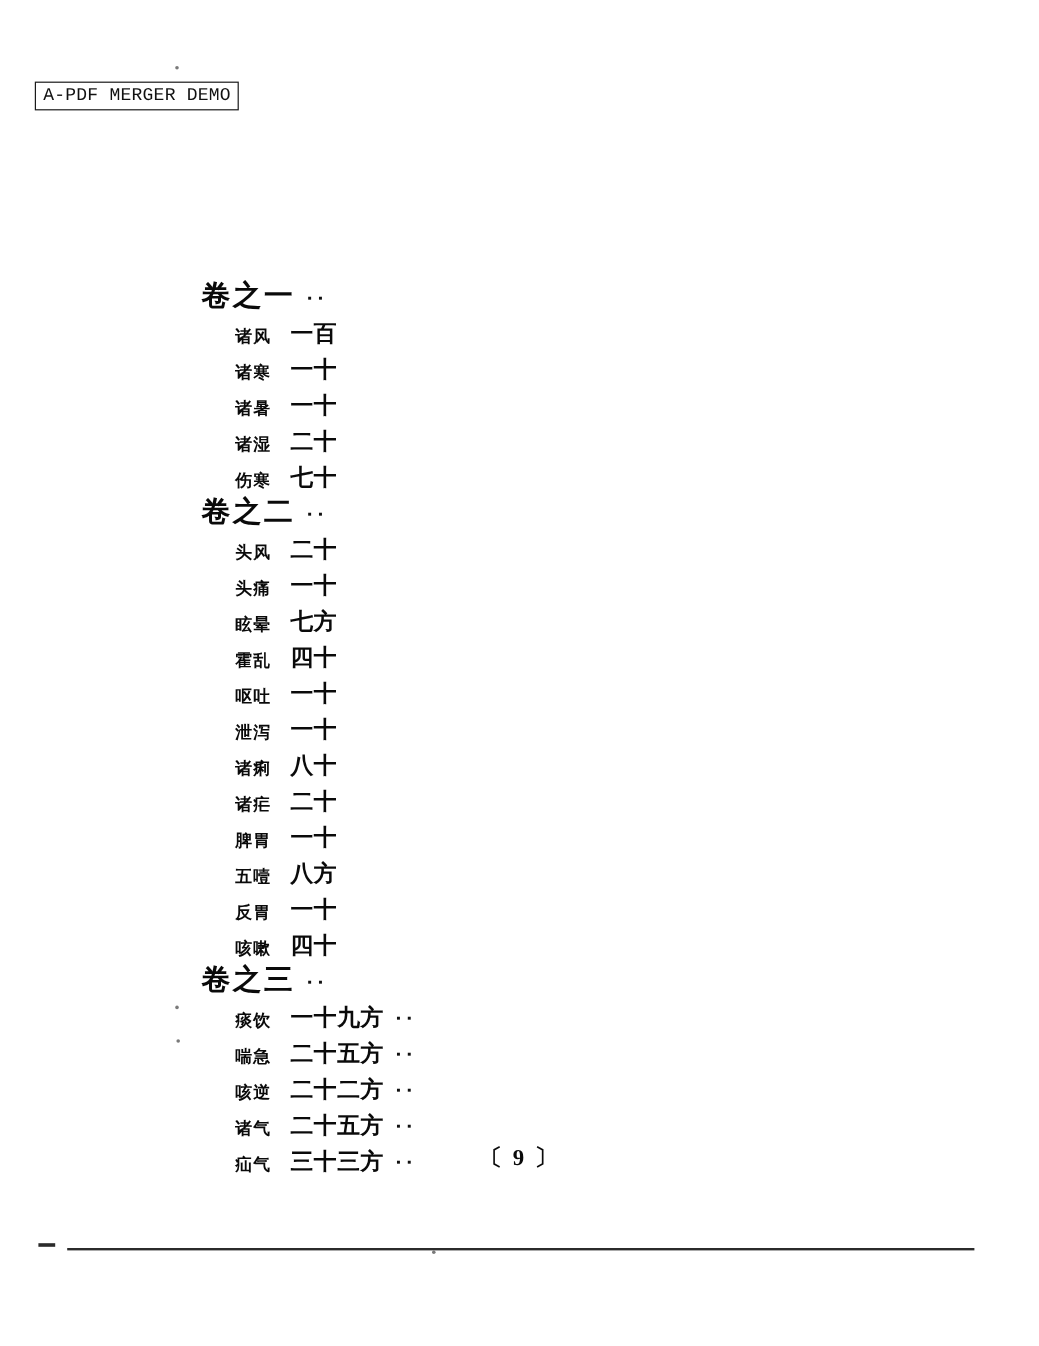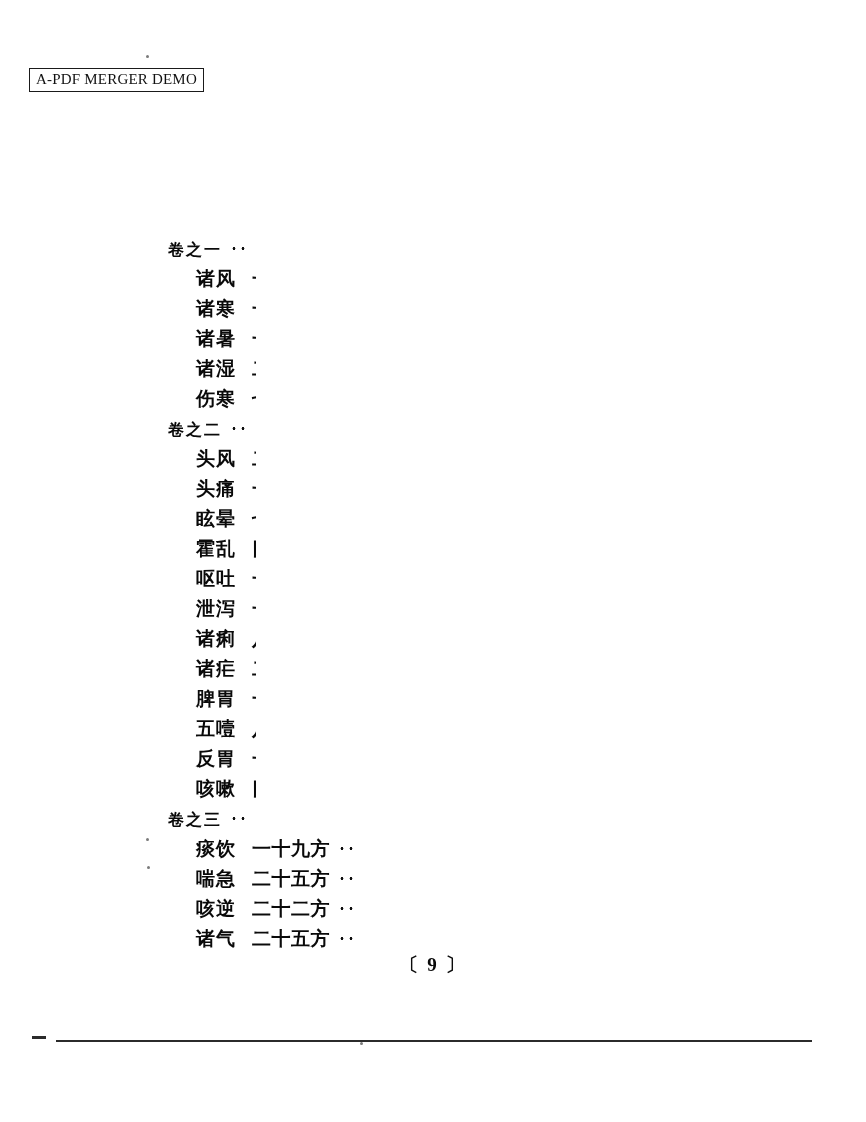--- a/index.html
+++ b/index.html
@@ -16,21 +16,21 @@
     overflow: hidden;
   }
 
   
   .demo-banner {
     position: absolute;
     left: 29px;
     top: 68px;
     border: 1.5px solid #1a1a1a;
     padding: 2px 6px 3px 6px;
-    font-family: Liberation Serif, serif;
+    font-family: Liberation Mono, monospace;
     font-size: 15px;
     letter-spacing: 0.2px;
     color: #111111;
     background: #ffffff;
     line-height: 1.15;
     white-space: nowrap;
   }
 
   
   .toc-title {
@@ -55,27 +55,27 @@
     width: 612px;
   }
   .toc-row {
     display: flex;
     align-items: flex-end;
     height: 30px;
     color: #0a0a0a;
   }
   .toc-row .label {
     font-weight: bold;
-    font-size: 19px;
+    font-size: 14px;
     letter-spacing: 1px;
     white-space: nowrap;
     line-height: 1;
   }
   .toc-row.level-1 .label {
-    font-size: 16px;
+    font-size: 24px;
     letter-spacing: 2px;
   }
   .toc-row.level-2 {
     padding-left: 28px;
   }
   .toc-row .detail {
     font-weight: bold;
     font-size: 19px;
     white-space: nowrap;
     letter-spacing: 0.5px;
@@ -305,20 +305,26 @@
       <span class="page">61</span>
     </div>
 
     <div class="toc-row level-2">
       <span class="label">诸气</span>
       <span class="detail"><span>二十五方</span><span class="small"></span></span>
       <span class="leader"></span>
       <span class="page">62</span>
     </div>
 
+    <div class="toc-row level-2">
+      <span class="label">疝气</span>
+      <span class="detail"><span>三十三方</span><span class="small"></span></span>
+      <span class="leader"></span>
+      <span class="page">65</span>
+    </div>
 
   </div>
 
   <div class="folio">〔 9 〕</div>
 
   <div class="scan-line" style="left:32px;top:1036px;width:14px;height:3px;"></div>
   <div class="scan-line" style="left:56px;top:1040px;width:756px;height:2px;"></div>
 
 </div>
 

